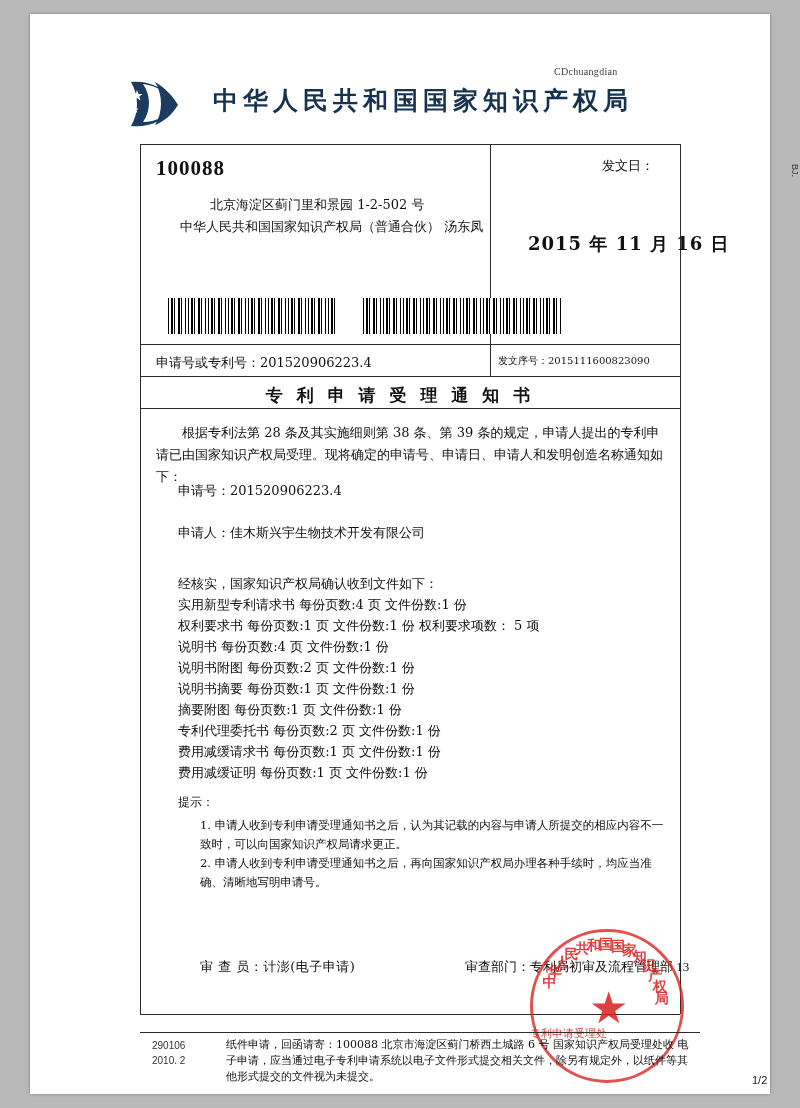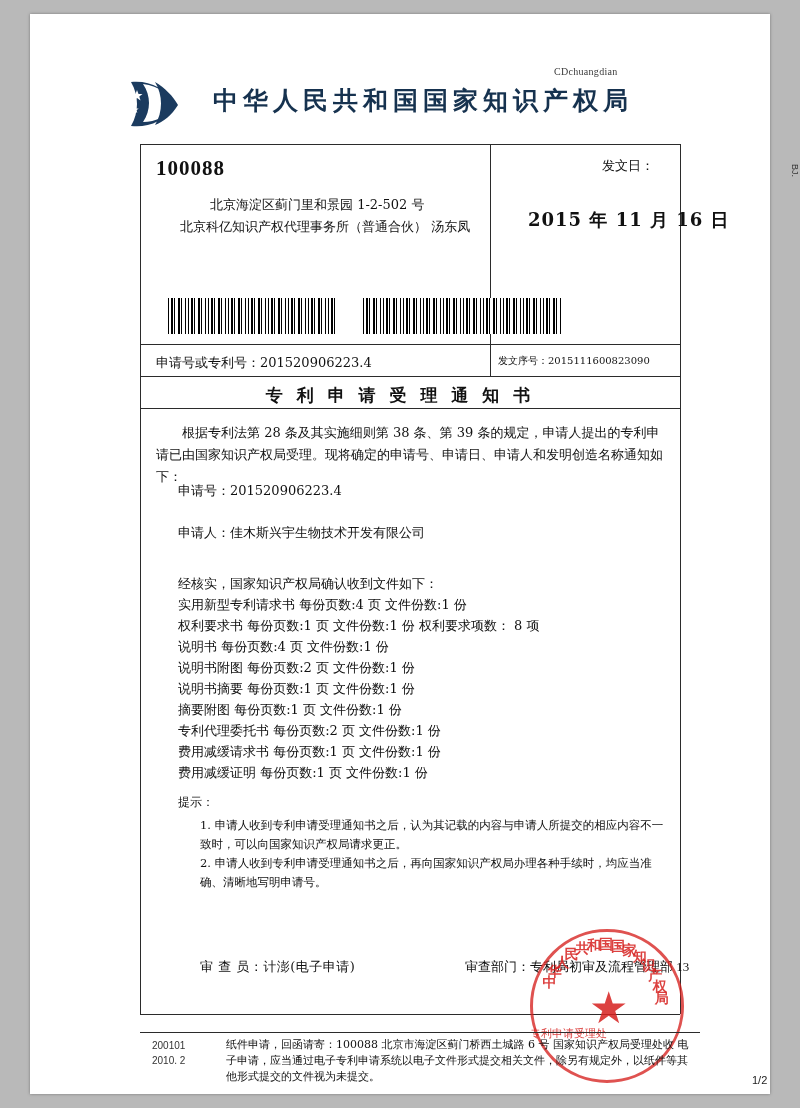--- a/index.html
+++ b/index.html
@@ -93,21 +93,21 @@
     font-family:"DejaVu Serif", serif;
   }
   .issue-label{
     position:absolute;
     left:572px;top:143px;
     font-size:13px;color:#111;
     font-family:"DejaVu Serif", serif;
   }
   .issue-date{
     position:absolute;
-    left:498px;top:194px;
+    left:498px;top:218px;
     font-size:18px;font-weight:bold;color:#111;
     font-family:"DejaVu Serif", serif;
     letter-spacing:1px;
   }
 
   
   .barcode{
     position:absolute;
     height:36px;
     background:
@@ -289,21 +289,21 @@
     <div class="rule rule-v outer-right"></div>
     <div class="rule rule-h outer-bottom"></div>
     <div class="rule rule-h row1-bottom"></div>
     <div class="rule rule-v col-split"></div>
     <div class="rule rule-h row2-bottom"></div>
     <div class="rule rule-h row3-bottom"></div>
     <div class="rule rule-v row-mid-split"></div>
 
     <div class="zipcode">100088</div>
     <div class="addr1">北京海淀区蓟门里和景园 1-2-502 号</div>
-    <div class="addr2">北京科亿知识产权代理事务所（普通合伙） 汤东凤</div>
+    <div class="addr2">中华人民共和国国家知识产权局（普通合伙） 汤东凤</div>
 
     <div class="issue-label">发文日：</div>
     <div class="issue-date">2015 年 11 月 16 日</div>
 
     <div class="barcode barcode-left"></div>
     <div class="barcode barcode-right"></div>
 
     <div class="side-code">BJ.</div>
 
     <div class="appnum">申请号或专利号：201520906223.4</div>
@@ -311,21 +311,21 @@
 
     <div class="doc-title">专 利 申 请 受 理 通 知 书</div>
 
     <div class="body-text p1">根据专利法第 28 条及其实施细则第 38 条、第 39 条的规定，申请人提出的专利申请已由国家知识产权局受理。现将确定的申请号、申请日、申请人和发明创造名称通知如下：</div>
 
     <div class="kv" style="top:466px;">申请号：201520906223.4</div>
     <div class="kv" style="top:508px;">申请人：佳木斯兴宇生物技术开发有限公司</div>
 
     <div class="kv" style="top:559px;">经核实，国家知识产权局确认收到文件如下：</div>
     <div class="kv" style="top:580px;">实用新型专利请求书 每份页数:4 页 文件份数:1 份</div>
-    <div class="kv" style="top:601px;">权利要求书 每份页数:1 页 文件份数:1 份 权利要求项数： 8 项</div>
+    <div class="kv" style="top:601px;">权利要求书 每份页数:1 页 文件份数:1 份 权利要求项数： 5 项</div>
     <div class="kv" style="top:622px;">说明书 每份页数:4 页 文件份数:1 份</div>
     <div class="kv" style="top:643px;">说明书附图 每份页数:2 页 文件份数:1 份</div>
     <div class="kv" style="top:664px;">说明书摘要 每份页数:1 页 文件份数:1 份</div>
     <div class="kv" style="top:685px;">摘要附图 每份页数:1 页 文件份数:1 份</div>
     <div class="kv" style="top:706px;">专利代理委托书 每份页数:2 页 文件份数:1 份</div>
     <div class="kv" style="top:727px;">费用减缓请求书 每份页数:1 页 文件份数:1 份</div>
     <div class="kv" style="top:748px;">费用减缓证明 每份页数:1 页 文件份数:1 份</div>
 
     <div class="tips-label" style="top:780px;">提示：</div>
     <div class="tip tip1" style="top:802px;">1. 申请人收到专利申请受理通知书之后，认为其记载的内容与申请人所提交的相应内容不一致时，可以向国家知识产权局请求更正。</div>
@@ -349,20 +349,20 @@
       <span class="seal-char" style="transform:translate(-50%,-50%) rotate(38deg) translateY(-58px) rotate(-38deg);">知</span>
       <span class="seal-char" style="transform:translate(-50%,-50%) rotate(50deg) translateY(-58px) rotate(-50deg);">识</span>
       <span class="seal-char" style="transform:translate(-50%,-50%) rotate(62deg) translateY(-58px) rotate(-62deg);">产</span>
       <span class="seal-char" style="transform:translate(-50%,-50%) rotate(74deg) translateY(-58px) rotate(-74deg);">权</span>
       <span class="seal-char" style="transform:translate(-50%,-50%) rotate(86deg) translateY(-58px) rotate(-86deg);">局</span>
     </div>
     <div class="seal-bottom">专利申请受理处</div>
 
     <div class="rule rule-h footer-rule"></div>
     <div class="foot-code">
-      <div>200101</div>
+      <div>290106</div>
       <div>2010. 2</div>
     </div>
     <div class="foot-text">纸件申请，回函请寄：100088 北京市海淀区蓟门桥西土城路 6 号 国家知识产权局受理处收 电子申请，应当通过电子专利申请系统以电子文件形式提交相关文件，除另有规定外，以纸件等其他形式提交的文件视为未提交。</div>
   </div>
 </div>
 
 <div class="pageno">1/2</div>
 
 </body></html>

